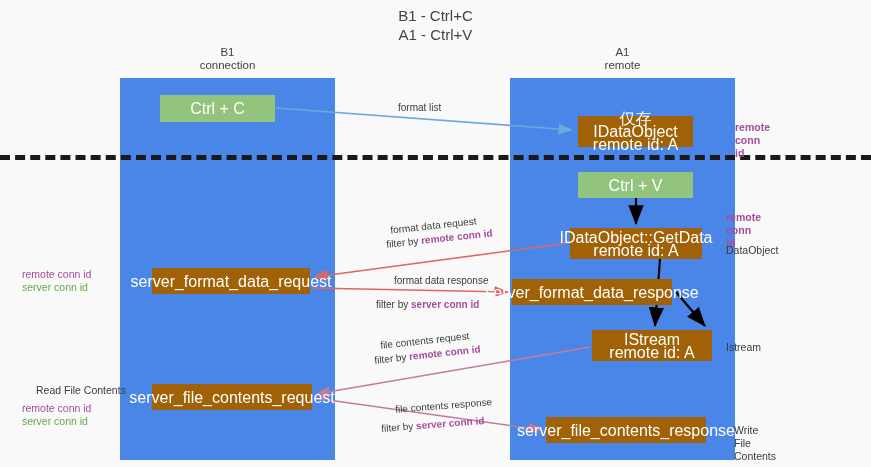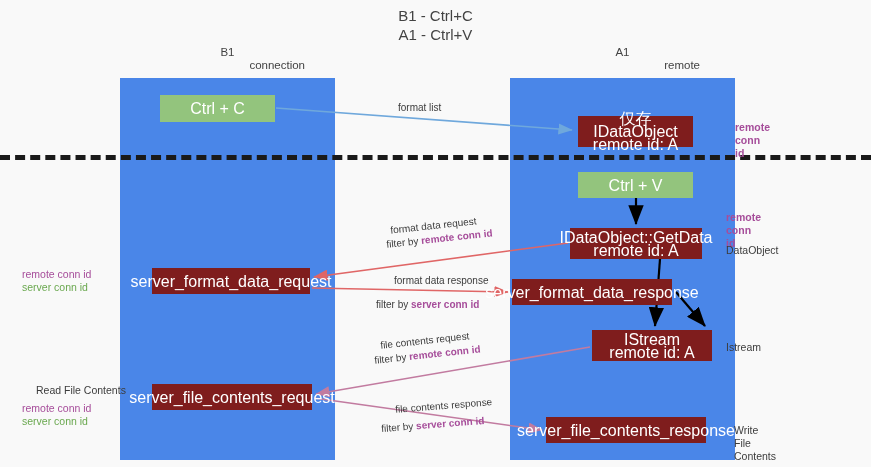--- a/index.html
+++ b/index.html
@@ -13,33 +13,33 @@
   }
   #stage{position:absolute;left:0;top:0;width:746px;height:467px;}
   svg#wires{position:absolute;left:0;top:0;width:871px;height:467px;pointer-events:none;}
 
   .lane{position:absolute;background:#4a86e8;}
   .lane-b1{left:120px;top:78px;width:215px;height:382px;}
   .lane-a1{left:510px;top:78px;width:225px;height:382px;}
 
   .lane-head{position:absolute;text-align:center;font-size:11.5px;line-height:13px;color:#434343;}
   .lane-head .l1{display:block;}
-  .lane-head .l2{display:block;text-align:right;}
+  .lane-head .l2{display:block;}
   .head-b1{left:150px;top:46px;width:155px;}
   .head-a1{left:545px;top:46px;width:155px;}
 
   .title{position:absolute;left:0;top:6px;width:871px;text-align:center;
          font-size:15px;line-height:19px;color:#434343;}
   .title span{display:block;}
 
   .node{position:absolute;box-sizing:border-box;display:flex;flex-direction:column;
         align-items:center;justify-content:center;text-align:center;
         font-size:16px;line-height:13px;color:#ffffff;}
   .node.green{background:#93c47d;}
-  .node.orange{background:#7f1d1d;}
+  .node.orange{background:#a16207;}
 
   .n-ctrlc{left:160px;top:95px;width:115px;height:27px;}
   .n-idataobject{left:578px;top:116px;width:115px;height:31px;}
   .n-ctrlv{left:578px;top:172px;width:115px;height:26px;}
   .n-getdata{left:570px;top:228px;width:132px;height:31px;}
   .n-sfdreq{left:152px;top:268px;width:158px;height:26px;}
   .n-sfdres{left:512px;top:279px;width:160px;height:26px;}
   .n-istream{left:592px;top:330px;width:120px;height:31px;}
   .n-sfcreq{left:152px;top:384px;width:160px;height:26px;}
   .n-sfcres{left:546px;top:417px;width:160px;height:26px;}

